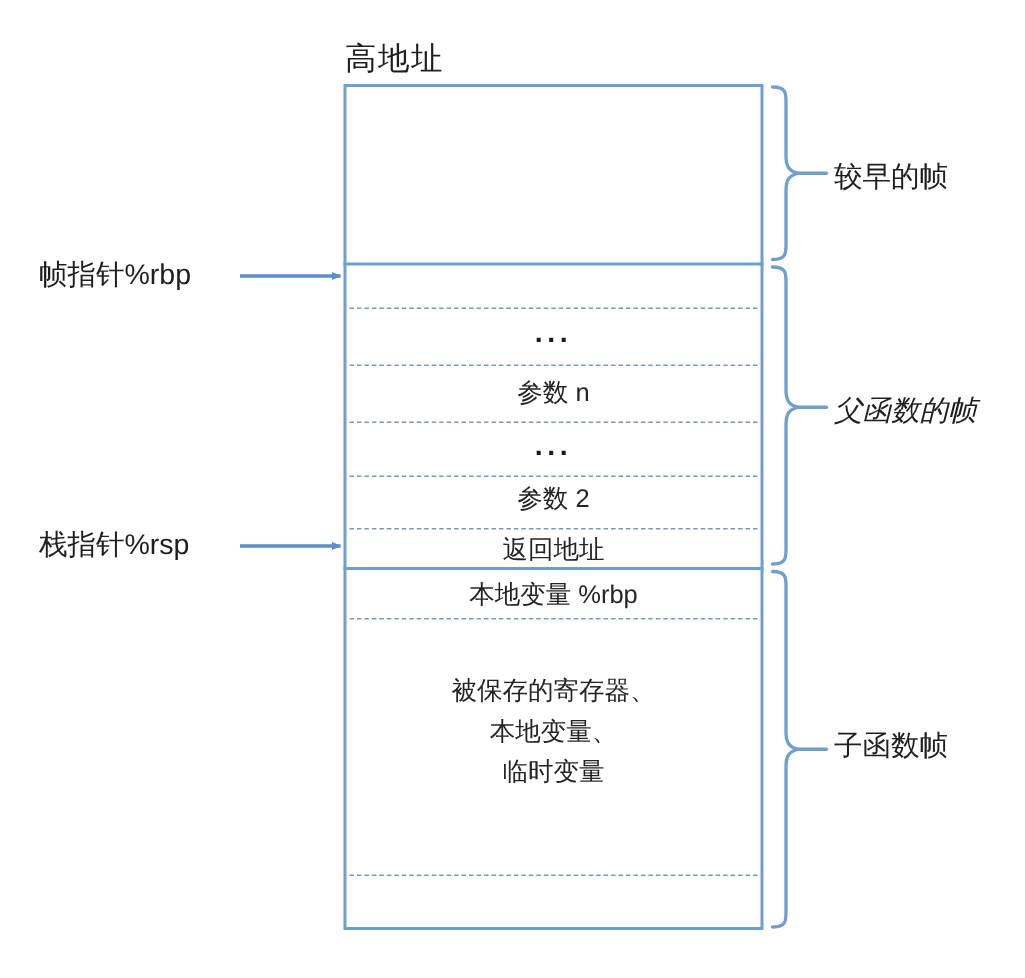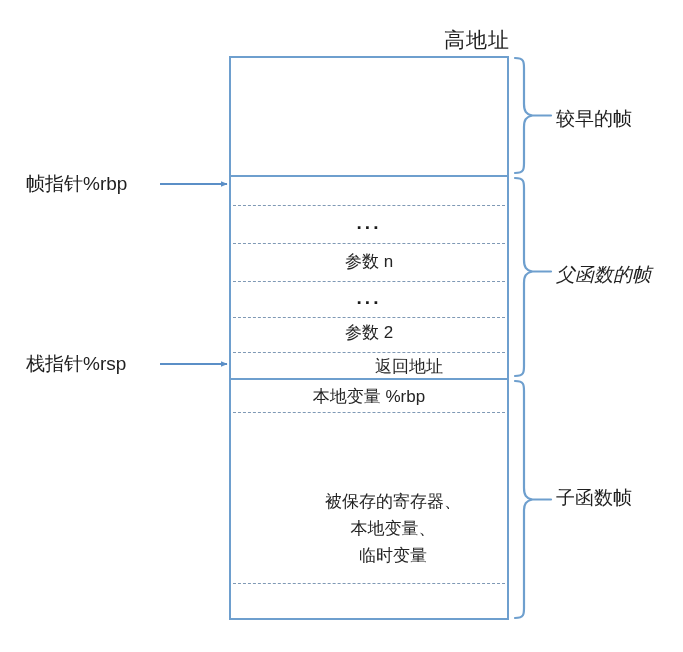--- a/index.html
+++ b/index.html
@@ -21,21 +21,21 @@
     width: 683px;
     height: 652px;
   }
   .abs { position: absolute; }
 
   
   .title {
     left: 230px;
     top: 27px;
     width: 280px;
-    text-align: right;
+    text-align: left;
     font-size: 21px;
     line-height: 26px;
     color: #1f1f1f;
     letter-spacing: 1px;
   }
 
   
   .stack-box {
     left: 229px;
     top: 56px;
@@ -139,23 +139,23 @@
   <div class="abs dash-sep" style="top:281px;"></div>
   <div class="abs dash-sep" style="top:317px;"></div>
   <div class="abs dash-sep" style="top:352px;"></div>
   <div class="abs dash-sep" style="top:412px;"></div>
   <div class="abs dash-sep" style="top:583px;"></div>
 
   <div class="abs row-text dots" style="top:212px;">...</div>
   <div class="abs row-text" style="top:251px;">参数 n</div>
   <div class="abs row-text dots" style="top:287px;">...</div>
   <div class="abs row-text" style="top:322px;">参数 2</div>
-  <div class="abs row-text" style="top:356px;padding-left:40px;">返回地址</div>
+  <div class="abs row-text" style="top:356px;">返回地址</div>
   <div class="abs row-text" style="top:386px;">本地变量 %rbp</div>
-  <div class="abs block-text" style="top:488px;margin-left:24px;">被保存的寄存器、
+  <div class="abs block-text" style="top:447px;">被保存的寄存器、
 本地变量、
 临时变量</div>
 
   <div class="abs ptr-label" style="left:26px; top:352px;">栈指针%rsp</div>
   <div class="abs ptr-label" style="left:26px; top:172px;">帧指针%rbp</div>
 
   <div class="abs brace-label" style="left:556px; top:107px;">较早的帧</div>
   <div class="abs brace-label" style="left:556px; top:263px;font-style:italic;">父函数的帧</div>
   <div class="abs brace-label" style="left:556px; top:486px;">子函数帧</div>
 

